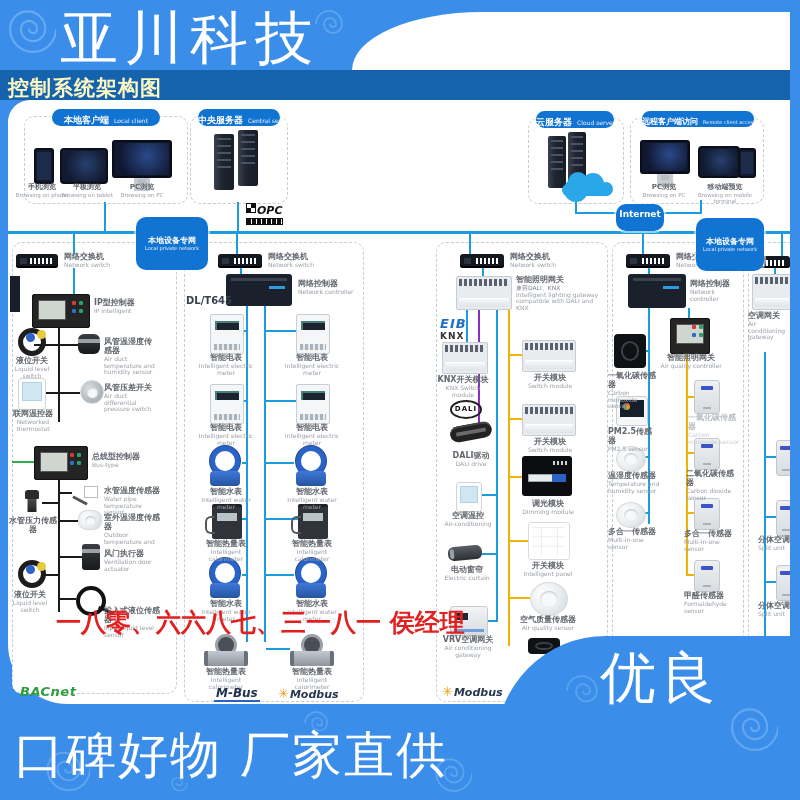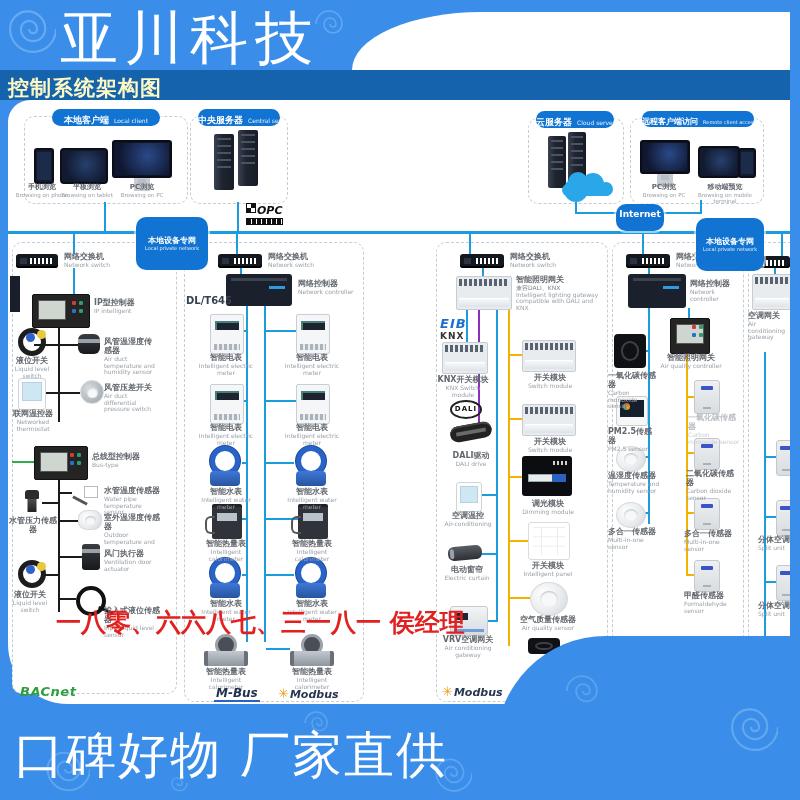--- a/index.html
+++ b/index.html
@@ -570,13 +570,14 @@
 <div class="lb lft" style="left:758px;top:602px;width:36px">
     <b>分体空调</b>
     <i>Split unit</i>
   </div>
 
 <div id="contact">一八零、六六八七、三一八一 侯经理</div>
 <div id="overlay"></div>
 <div id="frameR"></div>
 <div id="slogan">口碑好物 厂家直供</div>
 <div id="tech">
+    <div>优良</div>
   </div>
 
 </body></html>

